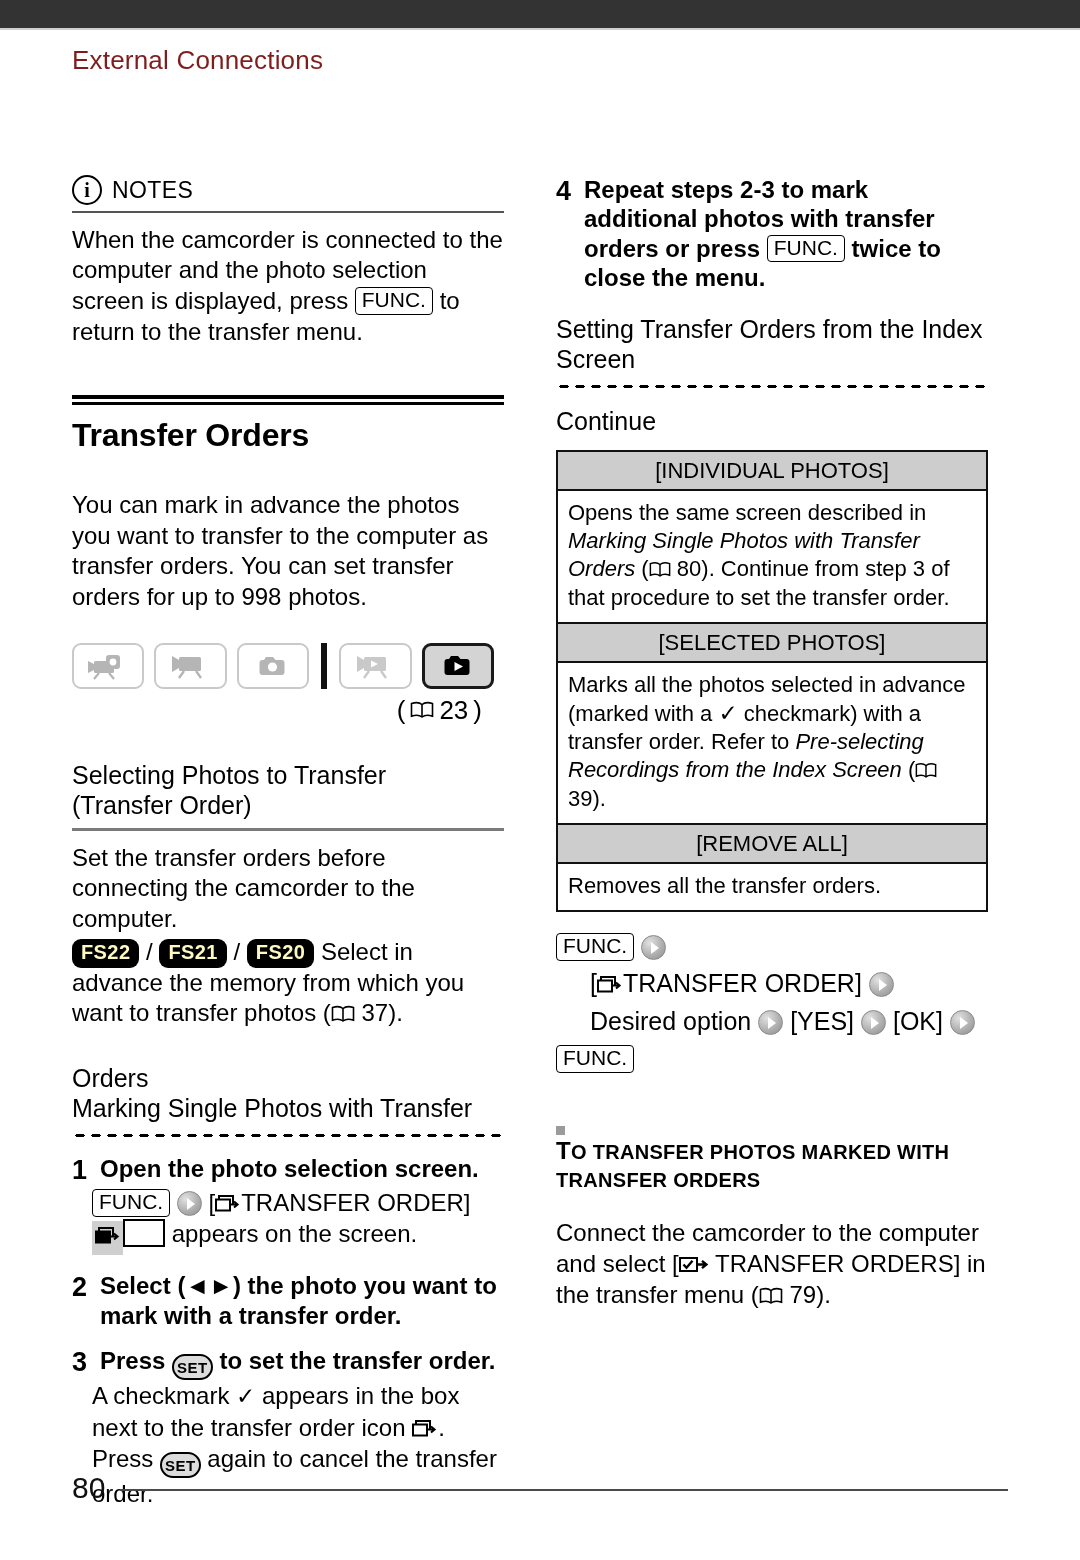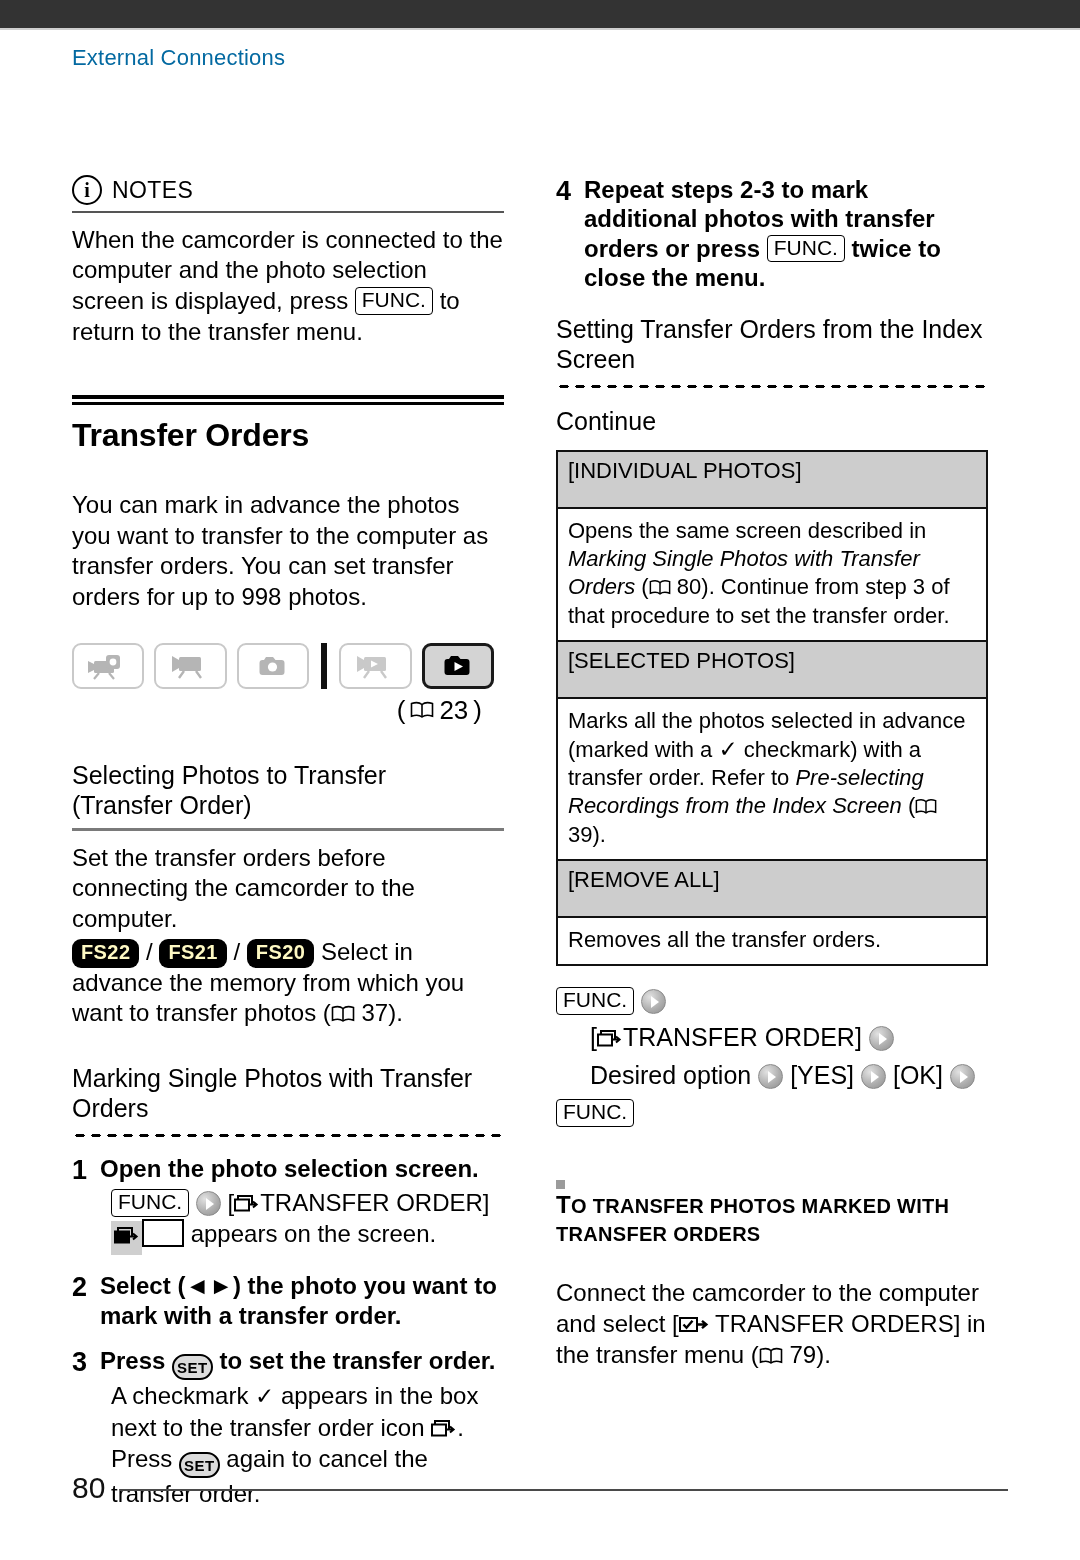--- a/index.html
+++ b/index.html
@@ -12,21 +12,21 @@
     position:relative;
     overflow:hidden;
   }
   .topbar{
     position:absolute; left:0; top:0; width:1080px; height:30px;
     background:#333333;
     border-bottom:2px solid #cfcfcf;
   }
   .running-head{
     position:absolute; left:72px; top:45px;
-    font-size:22px; color:#0369a1; letter-spacing:.2px;
+    font-size:26px; color:#7f1d1d; letter-spacing:.2px;
     font-family:"Liberation Sans", sans-serif;
   }
   .col{
     position:absolute; top:175px; width:432px;
   }
   .col-left{ left:72px; }
   .col-right{ left:556px; }
 
   
   .notes-head{ display:flex; align-items:center; gap:10px; }
@@ -85,21 +85,21 @@
 
   
   .step{ display:flex; margin-top:16px; }
   .step-num{
     font-size:27px; font-weight:bold; width:28px; flex:0 0 28px; line-height:1.22;
   }
   .step-txt{
     font-size:24px; font-weight:bold; line-height:1.22; flex:1;
   }
   .step-sub{
-    font-size:24px; line-height:1.3; margin-left:39px;
+    font-size:24px; line-height:1.3; margin-left:20px;
   }
 
   
   .func{
     display:inline-block; border:1.6px solid #000; border-radius:4px;
     padding:0 6px 1px 6px; font-size:21px; font-weight:normal; line-height:1.18;
     font-family:"Liberation Sans", sans-serif; vertical-align:2px;
   }
   .arrowbtn{
     display:inline-block; width:25px; height:25px; border-radius:50%;
@@ -129,22 +129,23 @@
     display:inline-block; width:42px; height:28px; border:2.5px solid #000;
     vertical-align:-5px; background:#fff;
   }
 
   
   .opt-label{ font-size:25px; margin-top:18px; }
   .opt-table{
     margin-top:14px; border:2px solid #111; width:432px;
   }
   .opt-head{
-    background:#cdcdcd; font-size:22px; padding:6px 10px 23px 10px;
+    background:#cdcdcd; font-size:22px; padding:6px 10px 5px 10px;
     border-bottom:2px solid #111;
+    text-align:center;
   }
   .opt-head.nb{ border-top:2px solid #111; }
   .opt-body{
     font-size:22px; line-height:1.28; padding:8px 10px 10px 10px; background:#fff;
   }
   .ital{ font-style:italic; }
 
   
   .menupath{ margin-top:16px; font-size:25px; line-height:1.5; }
   .menupath .indent{ margin-left:34px; }
@@ -262,22 +263,22 @@
     <span> / </span>
     <span class="fsbadge">FS21</span>
     <span> / </span>
     <span class="fsbadge">FS20</span><span> Select in advance the memory from which you want to transfer photos (</span><svg class="book" width="24" height="18" viewBox="0 0 24 18">
       <path d="M12 3.5 C9 1 4.5 1.6 1.5 2.6 L1.5 15.2 C4.5 14.2 9 13.6 12 16 C15 13.6 19.5 14.2 22.5 15.2 L22.5 2.6 C19.5 1.6 15 1 12 3.5 Z" fill="none" stroke="#000" stroke-width="1.6"></path>
       <line x1="12" y1="3.5" x2="12" y2="16" stroke="#000" stroke-width="1.6"></line>
     </svg> <span>37</span><span>).</span>
   </div>
 
   <div class="subhead">
+    <div>Orders</div>
     <div>Marking Single Photos with Transfer</div>
-    <div>Orders</div>
   </div>
   <div class="dotrule"></div>
 
   <div class="step">
     <div class="step-num">1</div>
     <div class="step-txt">Open the photo selection screen.</div>
   </div>
   <div class="step-sub">
     <span class="func">FUNC.</span>
     <span class="arrowbtn"></span>
@@ -386,21 +387,21 @@
   </div>
 
   <div class="barhead">
     <div class="vbar"></div>
     <div class="barhead-txt">
       <div><span class="cap">T</span><span>O TRANSFER PHOTOS MARKED WITH</span></div>
       <div>TRANSFER ORDERS</div>
     </div>
   </div>
 
-  <div class="body-text" style="margin-top:30px;">
+  <div class="body-text" style="margin-top:24px;">
     <span>Connect the camcorder to the computer and select [</span><svg class="to-icon" width="30" height="22" viewBox="0 0 30 22">
       <rect x="1" y="4" width="17" height="13" fill="none" stroke="#000" stroke-width="2"></rect>
       <path d="M4.5 10.5 l3 3.2 l6 -7" fill="none" stroke="#000" stroke-width="2.4"></path>
       <path d="M18 10.5 h9 M23 6.8 l4.4 3.7 l-4.4 3.7" fill="none" stroke="#000" stroke-width="2.4"></path>
     </svg><span> TRANSFER ORDERS] in the transfer menu (</span><svg class="book" width="24" height="18" viewBox="0 0 24 18">
       <path d="M12 3.5 C9 1 4.5 1.6 1.5 2.6 L1.5 15.2 C4.5 14.2 9 13.6 12 16 C15 13.6 19.5 14.2 22.5 15.2 L22.5 2.6 C19.5 1.6 15 1 12 3.5 Z" fill="none" stroke="#000" stroke-width="1.6"></path>
       <line x1="12" y1="3.5" x2="12" y2="16" stroke="#000" stroke-width="1.6"></line>
     </svg> <span>79</span><span>).</span>
   </div>
 </div>

